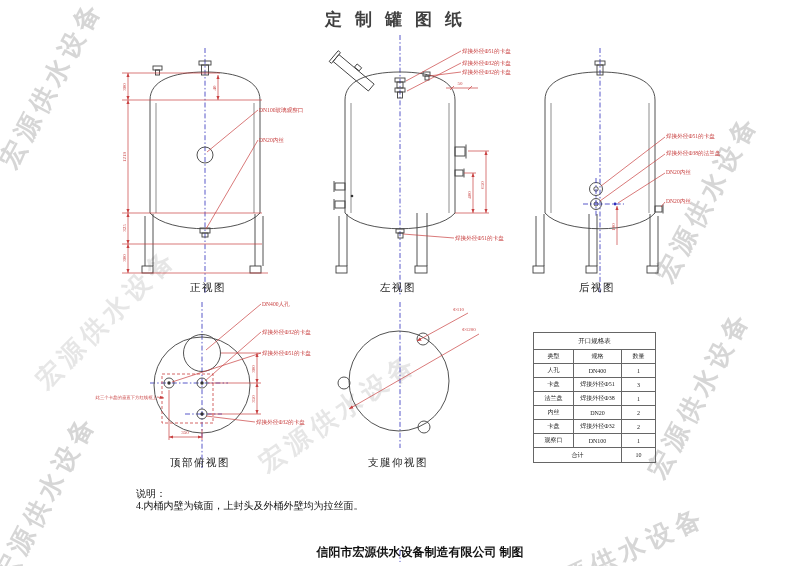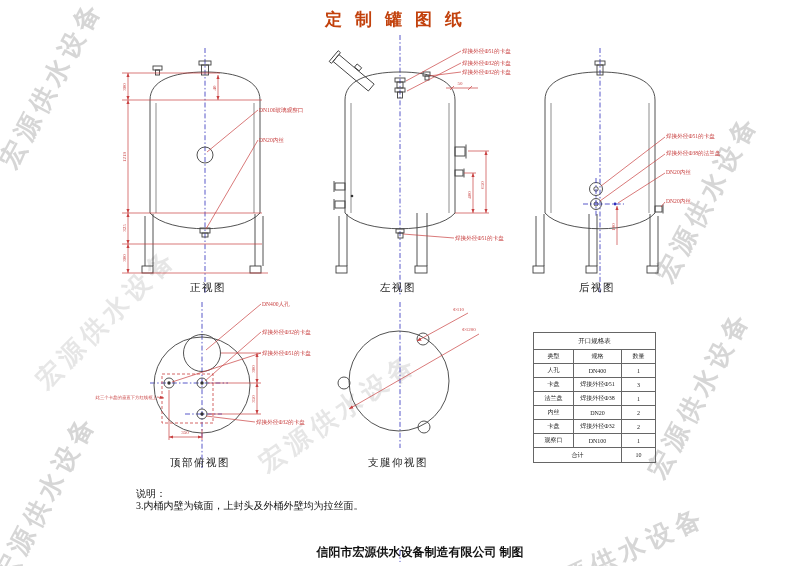--- a/index.html
+++ b/index.html
@@ -2,21 +2,21 @@
 <html><head>
 <meta charset="utf-8">
 <style>
   html,body{margin:0;padding:0;background:#fff;}
   .page{position:relative;width:800px;height:566px;background:#fff;overflow:hidden;
         font-family:"Liberation Serif",serif;}
   .wm{position:absolute;color:#c9c9c9;font-size:26px;letter-spacing:5px;font-weight:bold;
       transform-origin:0 0;white-space:nowrap;opacity:.75;user-select:none;}
   .wm.faint{opacity:.45;}
   .title{position:absolute;left:0;top:8px;width:100%;text-align:center;font-size:17px;
-         font-weight:bold;letter-spacing:13px;color:#c2410c;}
+         font-weight:bold;letter-spacing:13px;color:#404040;}
   svg{position:absolute;left:0;top:0;}
   svg text{font-family:"Liberation Serif",serif;}
   .k{stroke:#3f3f3f;stroke-width:.9;fill:none;}
   .k2{stroke:#3f3f3f;stroke-width:.6;fill:none;}
   .r{stroke:#c84040;stroke-width:.7;fill:none;}
   .b{stroke:#2f2fbb;stroke-width:.8;fill:none;stroke-dasharray:5 2.2 1.5 2.2;}
   .rsq{stroke:#c84040;stroke-width:.8;fill:none;stroke-dasharray:3 2;}
   .rt{fill:#c84040;font-size:5.6px;}
   .dt{fill:#c84040;font-size:5px;}
   .nt{fill:#c84040;font-size:4.4px;}
@@ -259,17 +259,17 @@
     </tr>
     <tr>
       <td colspan="2" style="height:14px">合计</td>
       <td>10</td>
     </tr>
   </tbody>
     </table>
 
   <div class="notes">
     <div>说明：</div>
-    <div>3.内桶内壁为镜面，上封头及外桶外壁均为拉丝面。</div>
+    <div>4.内桶内壁为镜面，上封头及外桶外壁均为拉丝面。</div>
   </div>
 
   <div class="footer">信阳市宏源供水设备制造有限公司  制图</div>
 </div>
 
 </body></html>

